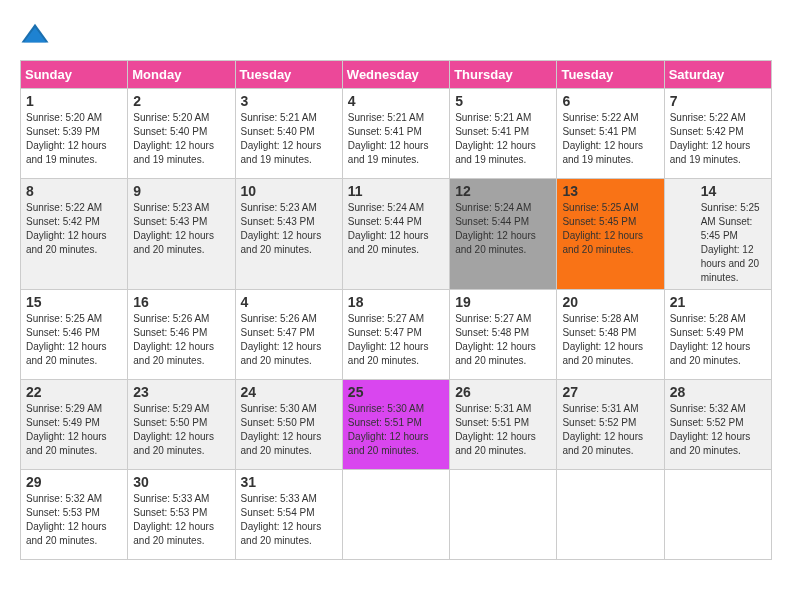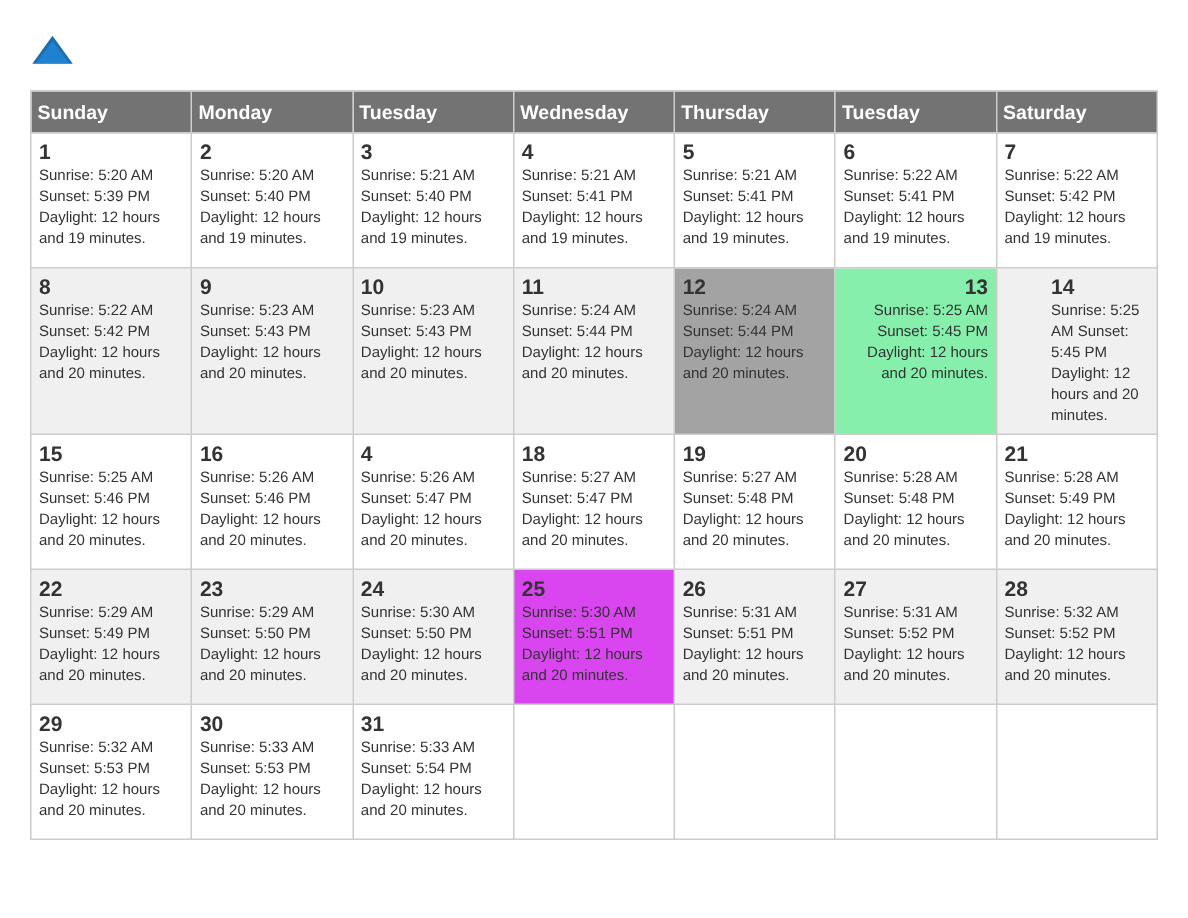--- a/index.html
+++ b/index.html
@@ -45,21 +45,21 @@
     .location {
       font-size: 16px;
       color: #555;
     }
     .calendar {
       width: 100%;
       border-collapse: collapse;
       table-layout: fixed;
     }
     .calendar th {
-      background: #737373;
+      background: #ec4899;
       color: #fff;
       font-size: 13px;
       font-weight: bold;
       padding: 6px 4px;
       text-align: left;
       border: 1px solid #ccc;
     }
     .calendar td {
       border: 1px solid #ccc;
       vertical-align: top;
@@ -201,21 +201,21 @@
 Daylight: 12 hours
 and 20 minutes.</div>
         </td>
         <td style="background: #a3a3a3;">
           <span class="day-num">12</span>
           <div class="day-info">Sunrise: 5:24 AM
 Sunset: 5:44 PM
 Daylight: 12 hours
 and 20 minutes.</div>
         </td>
-        <td style="background: #86efac; text-align: right;">
+        <td style="background: #f97316;">
           <span class="day-num">13</span>
           <div class="day-info">Sunrise: 5:25 AM
 Sunset: 5:45 PM
 Daylight: 12 hours
 and 20 minutes.</div>
         </td>
         <td style="background: rgb(240, 240, 240); padding-left: 36px;">
           <span class="day-num">14</span>
           <div class="day-info">Sunrise: 5:25 AM
 Sunset: 5:45 PM

